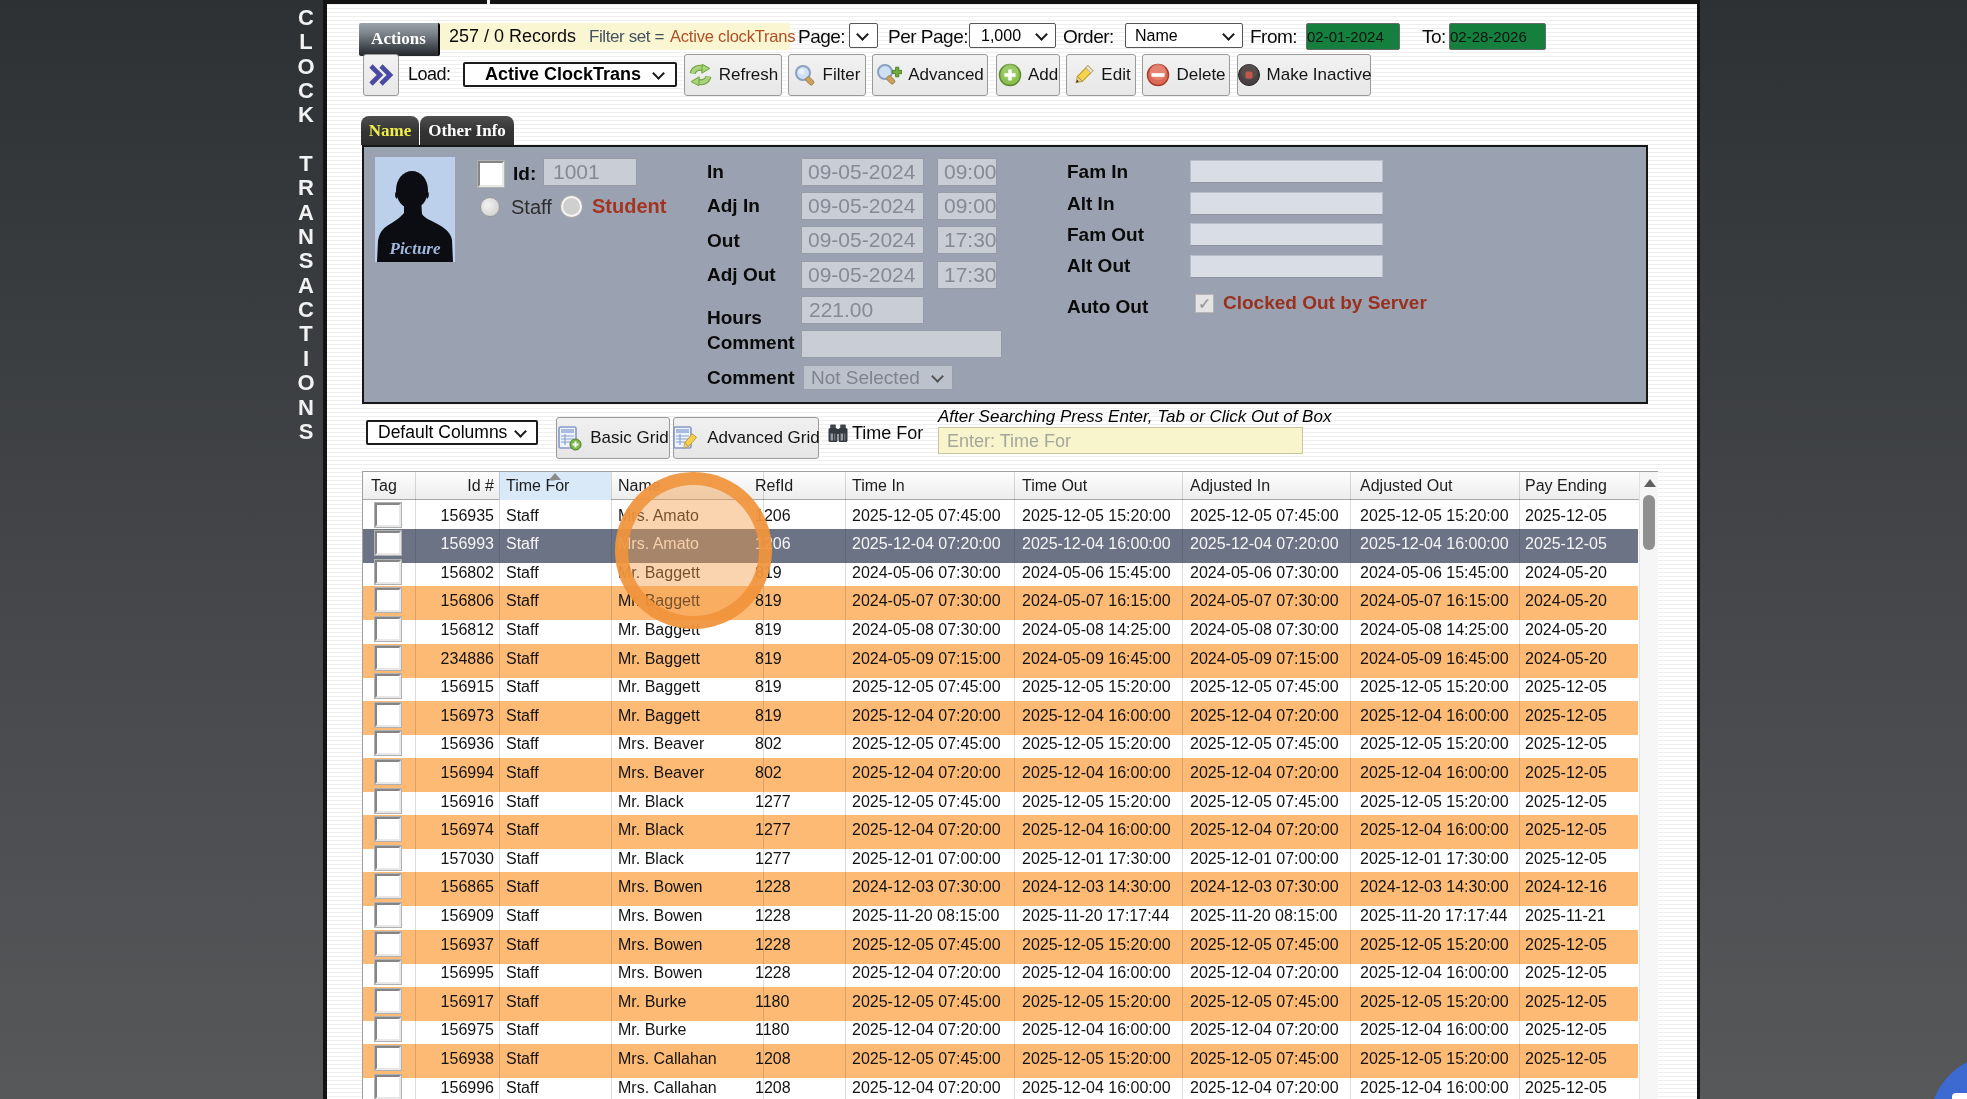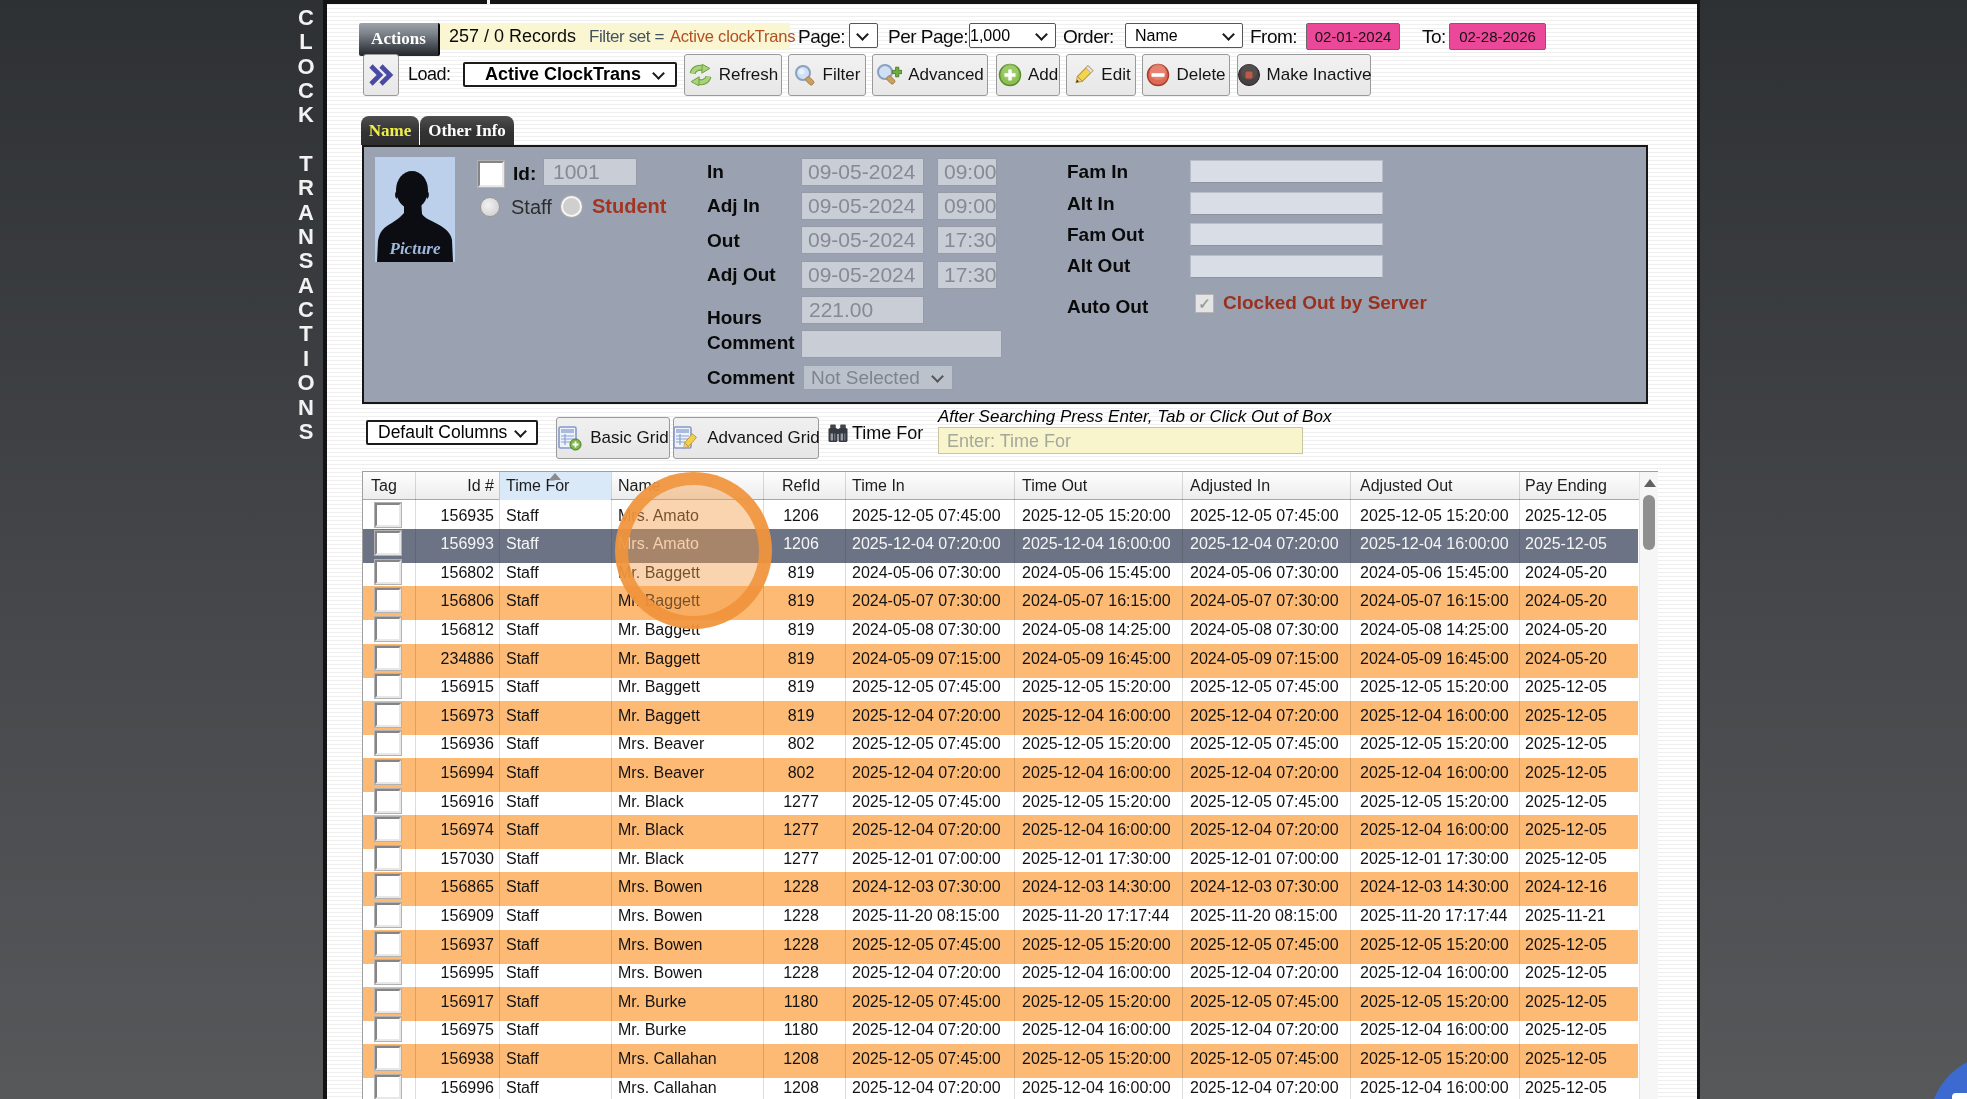--- a/index.html
+++ b/index.html
@@ -7,21 +7,21 @@
 .abs{position:absolute}
 #content{left:323px;top:0;width:1377px;height:1099px;background:repeating-linear-gradient(180deg,#efefef 0 1px,#ffffff 1px 4px);border-left:4px solid #131313;border-right:3px solid #131313;border-top:4px solid #131313}
 #notch{left:487px;top:0;width:3px;height:4px;background:#f4f4f4}
 #side{left:294px;top:6px;width:24px;color:#f2f2f2;font-weight:bold;font-size:22px;line-height:24.35px;text-align:center;white-space:pre}
 
 #actions{left:359px;top:23px;width:81px;height:33px;background:linear-gradient(180deg,#9da3ab 0%,#7d838b 32%,#464b52 72%,#24272b 100%);border-right:2px solid #0a0a0a;border-radius:2px;color:#fff;font-family:"Liberation Serif",serif;font-weight:bold;font-size:17px;text-align:center;line-height:32px}
 #ystrip{left:440px;top:23px;width:350px;height:27px;background:#faf6d2}
 .t1{top:23px;height:27px;line-height:27px;font-size:19px;letter-spacing:-0.5px;color:#0a0a0a;white-space:nowrap}
 .sel1{top:23px;height:25px;background:#fff;border:1px solid #565656;border-radius:2px}
 .chev{position:absolute;width:9px;height:9px;border-left:2.4px solid #1a1a1a;border-bottom:2.4px solid #1a1a1a;transform:rotate(-45deg)}
-.inp1{top:23px;height:27px;background:#ec4899;border:1px solid #6a6a6a;border-radius:2px;font-size:15px;color:#111;text-align:center;line-height:25px}
+.inp1{top:23px;height:27px;background:#15803d;border:1px solid #6a6a6a;border-radius:2px;font-size:15px;color:#111;text-align:left;line-height:25px}
 
 .btn{top:54px;height:42px;background:linear-gradient(180deg,#f2f2f2,#e7e7e7);border:1px solid #9a9a9a;border-radius:3px;font-size:17px;color:#141414;display:flex;align-items:center;justify-content:center;gap:6px;white-space:nowrap}
 .btn svg,.btn2 svg{flex-shrink:0}
 
 .tab{top:116px;height:29px;color:#fff;font-family:"Liberation Serif",serif;font-weight:bold;font-size:17px;text-align:center;line-height:30px;border-radius:8px 8px 0 0;background:linear-gradient(180deg,#4e4e4e,#333 55%,#2e2e2e)}
 
 #panel{left:362px;top:145px;width:1286px;height:259px;background:#9aa2b2;border:2px solid #161616}
 .lb{font-weight:bold;font-size:19px;color:#0a0a0a;white-space:nowrap;height:24px;line-height:24px}
 .gin{background:#c9cdd5;border:1px solid #969ba6;color:#858a96;font-size:21px;height:28px;line-height:26px;white-space:nowrap}
 .gin2{background:#d9dde5;border:1px solid #b9bdc8;border-bottom-color:#8f939e;height:23px}
@@ -30,21 +30,21 @@
 
 #grid{left:362px;top:471px;width:1296px;height:628px;background:#fff;border:1px solid #a0a0a0;border-bottom:none}
 #ghead{left:0;top:0;width:1294px;height:28px;background:linear-gradient(180deg,#fdfdfd,#ededed);border-bottom:1px solid #a8a8a8}
 #ghead span{position:absolute;top:0;height:28px;line-height:28px;font-size:16px;color:#1c1c1c;white-space:nowrap}
 .r{position:absolute;left:0;width:1275px;height:34px;font-size:16px;color:#131313}
 .r.g{background:#fdba74}
 .r.sel{background:#6b7384;color:#f6f6f6}
 .r span{position:absolute;top:0;height:29px;line-height:29px;white-space:nowrap}
 .k1{left:55px;width:76px;text-align:right}
 .k2{left:143px}.k3{left:255px}
-.k4{left:400px;width:76px;text-align:center}
+.k4{left:392px;width:76px;text-align:left}
 .k5{left:489px}.k6{left:659px}.k7{left:827px}.k8{left:997px}.k9{left:1162px}
 .cb{position:absolute;background:#fff;border-style:solid;border-width:2px;border-color:#858585 #e8e8e8 #e8e8e8 #858585;outline:1px solid #b2b2b2}
 .vln{position:absolute;top:0;width:1px;background:rgba(40,40,40,0.16);height:628px}
 .rcb{left:12px;top:2px;width:26px;height:24px}
 
 #sbar{left:1276px;top:0;width:19px;height:627px;background:#f6f6f6;border-left:1px solid #e2e2e2}
 #sthumb{position:absolute;left:3px;top:23px;width:12px;height:55px;background:#8f8f8f;border-radius:6px}
 #sarr{position:absolute;left:3.5px;top:7px;width:0;height:0;border-left:6px solid transparent;border-right:6px solid transparent;border-bottom:8px solid #606060}
 
 #ocirc{left:615px;top:472px;width:157px;height:157px;border-radius:50%;border:13px solid rgba(241,148,60,0.90);background:rgba(243,157,72,0.44)}
@@ -75,21 +75,21 @@
 <div class="abs" id="actions">Actions</div>
 <div class="abs" id="ystrip"></div>
 <span class="abs t1" style="left:449px;font-size:18px;letter-spacing:0">257 / 0 Records</span>
 <span class="abs t1" style="left:589px;color:#43525f;font-size:17px;letter-spacing:-0.4px">Filter set =</span>
 <span class="abs t1" style="left:670px;color:#b14e22;font-size:16.5px;letter-spacing:-0.2px">Active clockTrans</span>
 <span class="abs t1" style="left:798px">Page:</span>
 <div class="abs sel1" style="left:849px;width:29px">
     <i class="chev" style="left:8px;top:6px"></i>
   </div>
 <span class="abs t1" style="left:888px">Per Page:</span>
-<div class="abs sel1" style="left:969px;width:87px;font-size:16px;line-height:24px;">1,000<i class="chev" style="right:9px;top:6px"></i></div>
+<div class="abs sel1" style="left:969px;width:87px;font-size:16px;line-height:24px;padding-left:11px">1,000<i class="chev" style="right:9px;top:6px"></i></div>
 <span class="abs t1" style="left:1063px">Order:</span>
 <div class="abs sel1" style="left:1125px;width:118px;font-size:16px;line-height:24px;padding-left:9px">Name<i class="chev" style="right:9px;top:6px"></i></div>
 <span class="abs t1" style="left:1250px">From:</span>
 <div class="abs inp1" style="left:1306px;width:94px">02-01-2024</div>
 <span class="abs t1" style="left:1422px">To:</span>
 <div class="abs inp1" style="left:1449px;width:97px">02-28-2026</div>
 <div class="abs btn" style="left:363px;width:36px;padding:0">
     <svg width="26" height="24" viewBox="0 0 26 24">
       <path d="M3 3 L12 12 L3 21 M13 3 L22 12 L13 21" fill="none" stroke="#4a4aa2" stroke-width="4.6"></path>
     </svg>

